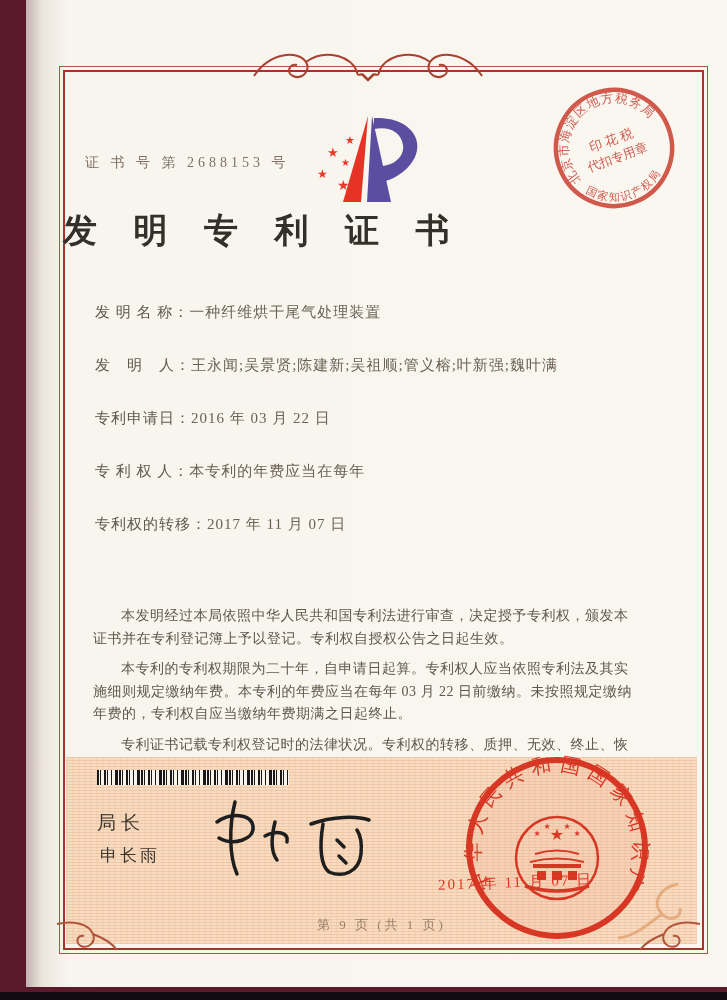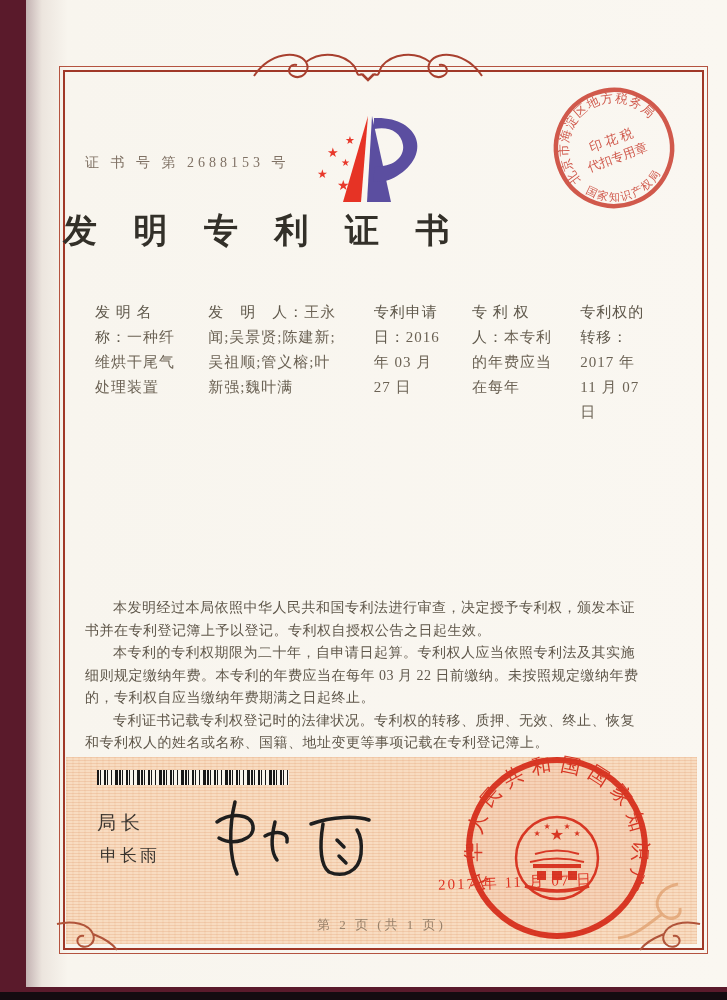--- a/index.html
+++ b/index.html
@@ -8,25 +8,25 @@
   .bottom-edge{position:absolute;left:0;bottom:0;width:100%;height:8px;background:#140b10;}
   .page{position:absolute;left:26px;top:0;width:701px;height:987px;
         background:linear-gradient(90deg,#c3b2b2 0px,#ece5de 16px,#f8f5ee 42px,#faf7f1 100%);}
   .frame{position:absolute;left:63px;top:70px;width:637px;height:876px;
          border:2px solid #a03828;outline:1px solid #b45340;outline-offset:3px;}
   .cert-no{position:absolute;left:85px;top:112px;font-size:14px;color:#7f7164;letter-spacing:4px;margin-top:42px;}
   .title{position:absolute;left:63px;top:208px;width:637px;text-align:left;
          font-size:34px;font-weight:600;color:#333029;letter-spacing:14px;}
   .logo{position:absolute;left:293px;top:110px;}
   .tax-stamp{position:absolute;left:548px;top:82px;transform:rotate(-20deg);opacity:.88;mix-blend-mode:multiply;}
-  .fields{position:absolute;left:95px;top:300px;width:560px;display:flex;flex-direction:row;gap:28px;
+  .fields{position:absolute;left:95px;top:300px;width:560px;display:flex;flex-direction:column;gap:28px;
           font-size:15px;color:#6b6254;letter-spacing:1px;line-height:25px;}
   .frow .flabel{color:#5f584b;}
   .paras{position:absolute;left:85px;top:597px;width:562px;font-size:14px;line-height:22.5px;color:#5f574a;}
-  .paras p{margin:0;text-indent:2em;letter-spacing:.5px;}
+  .paras p{margin:8px;text-indent:2em;letter-spacing:.5px;}
   .band{position:absolute;left:66px;top:757px;width:631px;height:187px;background-color:#f8dcc1;
         background-image:repeating-linear-gradient(0deg,rgba(213,128,78,.20) 0 1px,rgba(255,255,255,0) 1px 3px),
                          repeating-linear-gradient(90deg,rgba(229,168,118,.12) 0 2px,rgba(255,255,255,0) 2px 6px);}
   .barcode{position:absolute;left:97px;top:770px;width:192px;height:15px;background:
      repeating-linear-gradient(90deg,#181818 0 2px,#f8f4ec 2px 3px,#181818 3px 4px,#f8f4ec 4px 7px,
      #181818 7px 9px,#f8f4ec 9px 10px,#181818 10px 11px,#f8f4ec 11px 14px,#181818 14px 15px,#f8f4ec 15px 18px,
      #181818 18px 21px,#f8f4ec 21px 22px);}
   .signer-title{position:absolute;left:97px;top:810px;font-size:19px;color:#3c3630;letter-spacing:5px;}
   .signer-name{position:absolute;left:100px;top:844px;font-size:17px;color:#3c3630;letter-spacing:3px;}
   .signature{position:absolute;left:205px;top:792px;}
@@ -88,21 +88,21 @@
     </text>
     <text class="cjk" x="0" y="-4" text-anchor="middle" font-size="13" fill="#cf4538">印 花 税</text>
     <text class="cjk" x="0" y="14" text-anchor="middle" font-size="12.5" fill="#cf4538">代扣专用章</text>
   </svg>
 
   <div class="title">发 明 专 利 证 书</div>
 
   <div class="fields">
     <div class="frow"><span class="flabel">发 明 名 称：</span><span class="fvalue">一种纤维烘干尾气处理装置</span></div>
     <div class="frow"><span class="flabel">发　明　人：</span><span class="fvalue">王永闻;吴景贤;陈建新;吴祖顺;管义榕;叶新强;魏叶满</span></div>
-    <div class="frow"><span class="flabel">专利申请日：</span><span class="fvalue">2016 年 03 月 27 日</span></div>
+    <div class="frow"><span class="flabel">专利申请日：</span><span class="fvalue">2016 年 03 月 22 日</span></div>
     <div class="frow"><span class="flabel">专 利 权 人：</span><span class="fvalue">本专利的年费应当在每年</span></div>
     <div class="frow"><span class="flabel">专利权的转移：</span><span class="fvalue">2017 年 11 月 07 日</span></div>
   </div>
 
   <div class="paras">
     <p>本发明经过本局依照中华人民共和国专利法进行审查，决定授予专利权，颁发本证书并在专利登记簿上予以登记。专利权自授权公告之日起生效。</p>
     <p>本专利的专利权期限为二十年，自申请日起算。专利权人应当依照专利法及其实施细则规定缴纳年费。本专利的年费应当在每年 03 月 22 日前缴纳。未按照规定缴纳年费的，专利权自应当缴纳年费期满之日起终止。</p>
     <p>专利证书记载专利权登记时的法律状况。专利权的转移、质押、无效、终止、恢复和专利权人的姓名或名称、国籍、地址变更等事项记载在专利登记簿上。</p>
   </div>
 
@@ -157,16 +157,16 @@
 
   <div class="seal-date">2017 年 11 月 07 日</div>
 
   <svg class="orn-bl" width="64" height="36" viewBox="0 0 64 36">
     <path d="M2,6 C18,2 34,6 38,16 C41,24 34,31 26,28 C20,25 22,16 29,18 M38,16 C48,20 58,26 62,32" fill="none" stroke="#b0543a" stroke-width="2"></path>
   </svg>
   <svg class="orn-br" width="64" height="36" viewBox="0 0 64 36">
     <path d="M2,6 C18,2 34,6 38,16 C41,24 34,31 26,28 C20,25 22,16 29,18 M38,16 C48,20 58,26 62,32" fill="none" stroke="#b0543a" stroke-width="2"></path>
   </svg>
 
-  <div class="footer">第 2 页 (共 1 页)</div>
+  <div class="footer">第 9 页 (共 1 页)</div>
 
   <div class="bottom-edge"></div>
 </div>
 
 </body></html>

